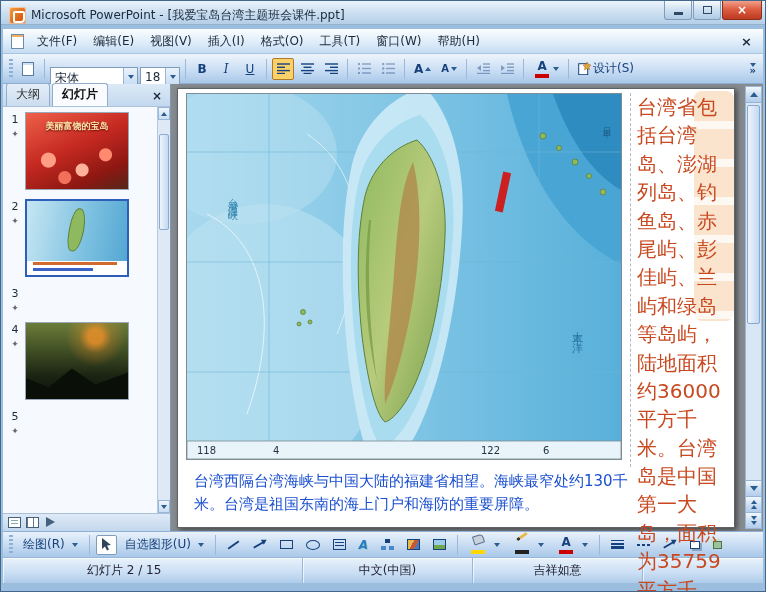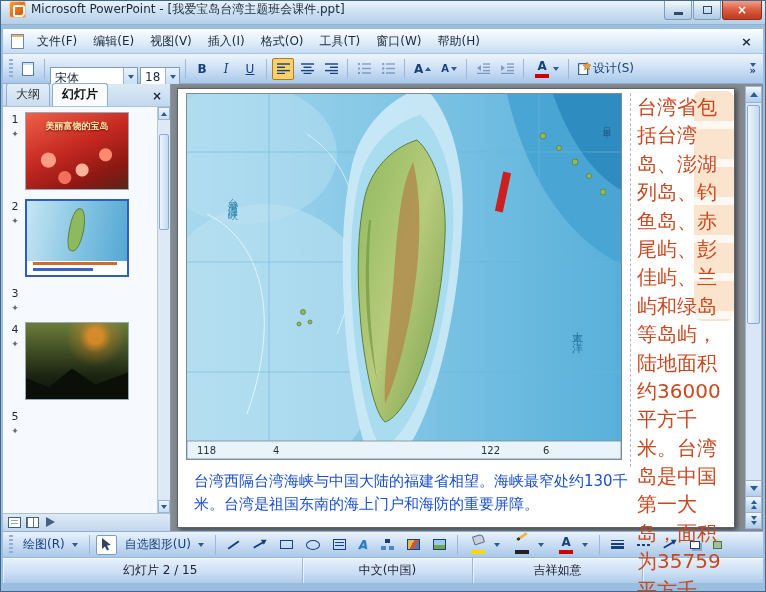--- a/index.html
+++ b/index.html
@@ -5,21 +5,21 @@
 * { box-sizing: border-box; margin: 0; padding: 0; }
 html,body { background:#555; }
 body { font-family:"DejaVu Sans","Liberation Sans",sans-serif; }
 
 .window { position:relative; width:766px; height:592px; background:#9cbede;
   border:1px solid #41678c; overflow:hidden; font-size:12px; color:#1a2a3a; }
 
 
 .titlebar { position:absolute; top:0; left:0; right:0; height:24px;
   background:linear-gradient(#eaf3fb,#cfe1f2 45%,#b4cfe7);
-  border-bottom:1px solid #93b1ca; display:flex; align-items:flex-start; padding:0 3px; }
+  border-bottom:1px solid #93b1ca; display:flex; align-items:flex-end; padding:0 3px; }
 .app-icon { width:17px; height:17px; margin:0 5px; border-radius:3px;
   background:linear-gradient(135deg,#f5a345,#d95f12 70%);
   box-shadow:inset 0 0 0 1px rgba(255,255,255,.55); position:relative; }
 .app-icon::after { content:""; position:absolute; left:4px; top:4px; width:8px; height:8px;
   border:2px solid #fff; border-radius:2px 2px 4px 2px; }
 .title-text { flex:1; white-space:nowrap; overflow:hidden; font-size:12px; }
 .win-btns { display:flex; gap:1px; align-self:flex-start; }
 .win-btn { width:28px; height:19px; display:flex; align-items:center; justify-content:center;
   background:linear-gradient(#f6fafd,#cde0f0 50%,#b0cbe4);
   border:1px solid #7f9db9; border-top:none; border-radius:0 0 3px 3px; }
@@ -189,21 +189,21 @@
 .i-dash { width:13px; height:2px; background:repeating-linear-gradient(90deg,#16417c 0 3px,transparent 3px 5px); }
 .i-shadow { width:10px; height:8px; border:1px solid #16417c; background:#fff; box-shadow:2px 2px 0 #8aa4be; }
 .i-3d { width:9px; height:8px; background:#9cc49c; border:1px solid #4a7050; box-shadow:-2px -2px 0 #c8e0c8; }
 
 
 .statusbar { position:absolute; left:2px; right:2px; bottom:8px; height:26px;
   background:linear-gradient(#e9f2fb,#cadef4 60%,#aecbe9); border-top:1px solid #98b6d8;
   display:flex; align-items:stretch; color:#223; }
 .sb-cell { display:flex; align-items:center; border-right:1px solid #9ab7d8;
   box-shadow:inset 1px 1px 0 rgba(255,255,255,.65); }
-.sb-1 { width:300px; padding-left:120px; }
+.sb-1 { width:300px; padding-left:84px; }
 .sb-2 { width:170px; justify-content:center; }
 .sb-3 { width:170px; justify-content:center; }
 .sb-4 { flex:1; border-right:none; }
 </style>
 </head>
 <body>
 
 <div class="window">
 
   <div class="titlebar">

